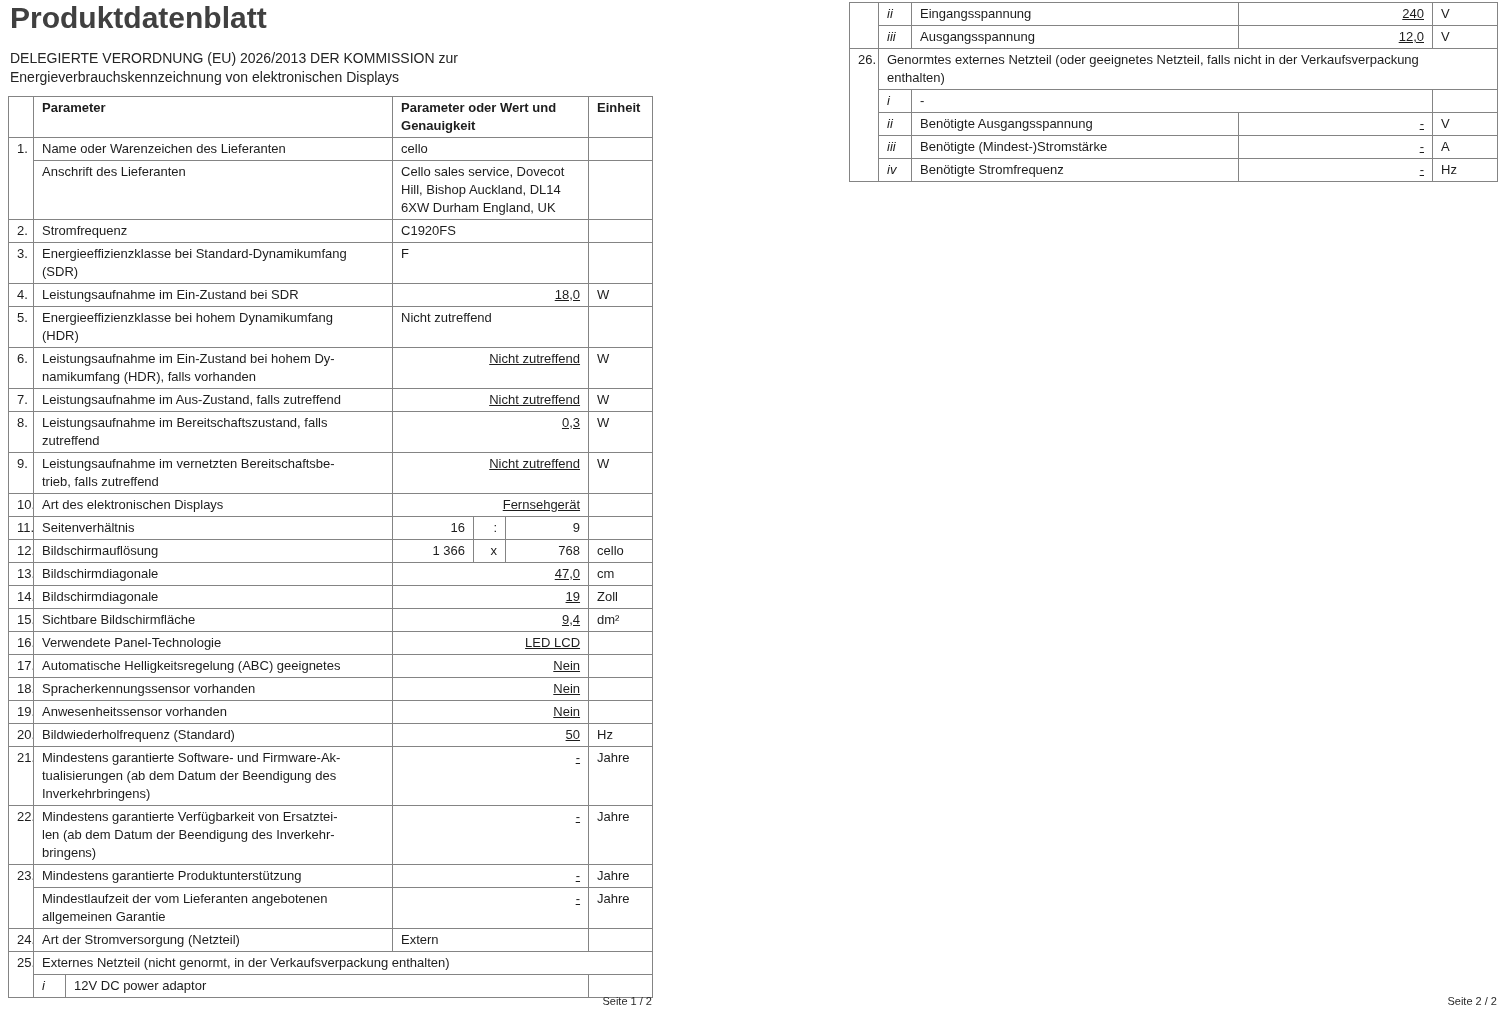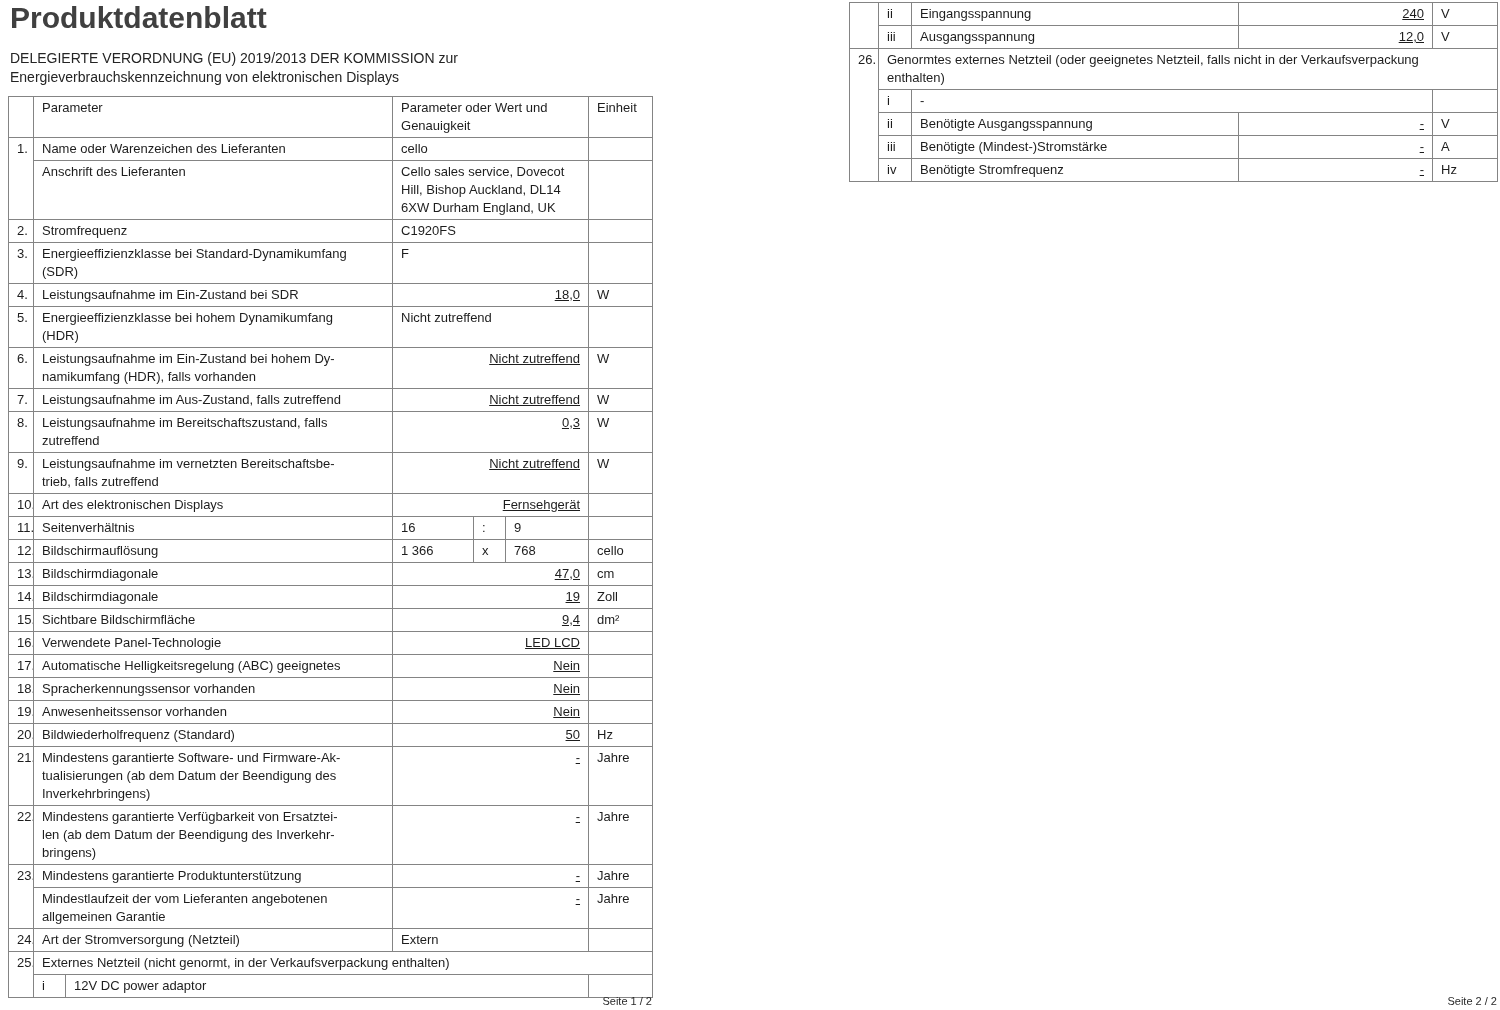--- a/index.html
+++ b/index.html
@@ -31,41 +31,41 @@
   table.t1{left:8px;top:96px;width:644px;}
   table.t2{left:849px;top:2px;width:648px;}
   table.t td{
     border:1px solid #848484;
     vertical-align:top;
     padding:2px 8px;
     font-size:13px;line-height:18px;
     white-space:pre-line;
     overflow:hidden;
   }
-  tr.head td{font-weight:normal;}
+  tr.head td{font-weight:bold;}
   td.num{text-align:right;padding:2px 3px;}
-  td.sub{padding:2px 4px 2px 10px;}
+  td.sub{font-style:italic;padding:2px 4px 2px 10px;}
   td.vr{text-align:right;padding-right:9px;text-decoration:underline;}
   td.vl{text-align:left;}
-  td.vc{text-align:left;padding:2px 2px;margin-left:27px;}
+  td.vc{text-align:right;padding:2px 2px;margin-left:27px;}
   td.unit{padding:2px 4px 2px 7px;}
   td.spancell{padding-right:3px;}
   .page-footer{
     position:absolute;top:995px;
     font-size:11px;color:#2a2a2a;
     text-align:right;
   }
   .pf1{left:8px;width:644px;}
   .pf2{left:849px;width:648px;}
 </style>
 </head>
 <body>
 
 <div class="doc-title">Produktdatenblatt</div>
-<div class="doc-subtitle">DELEGIERTE VERORDNUNG (EU) 2019/2013 DER KOMMISSION zur
+<div class="doc-subtitle">DELEGIERTE VERORDNUNG (EU) 2026/2013 DER KOMMISSION zur
 Energieverbrauchskennzeichnung von elektronischen Displays</div>
 
 <table class="t t1">
   <colgroup>
     <col style="width:25px">
       <col style="width:32px">
       <col style="width:327px">
     <col style="width:81px">
       <col style="width:32px">
       <col style="width:83px">

